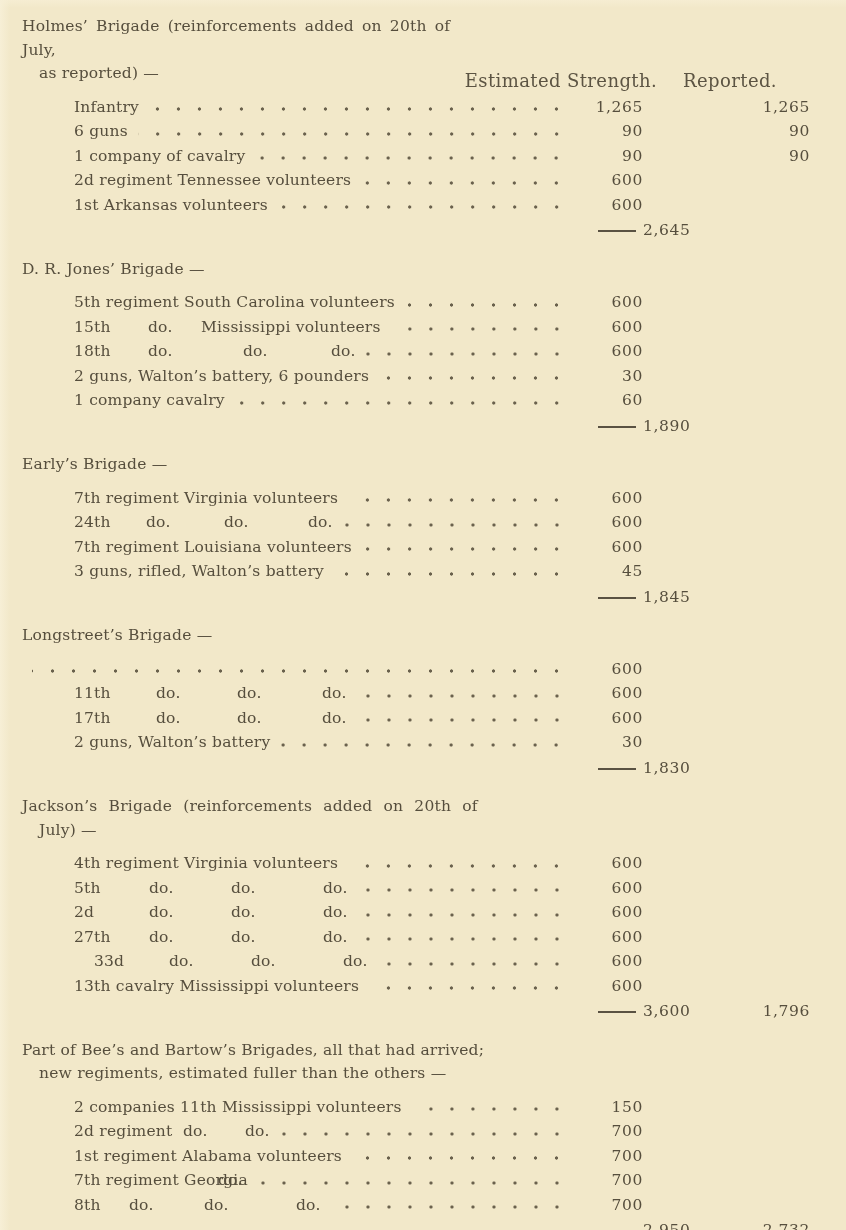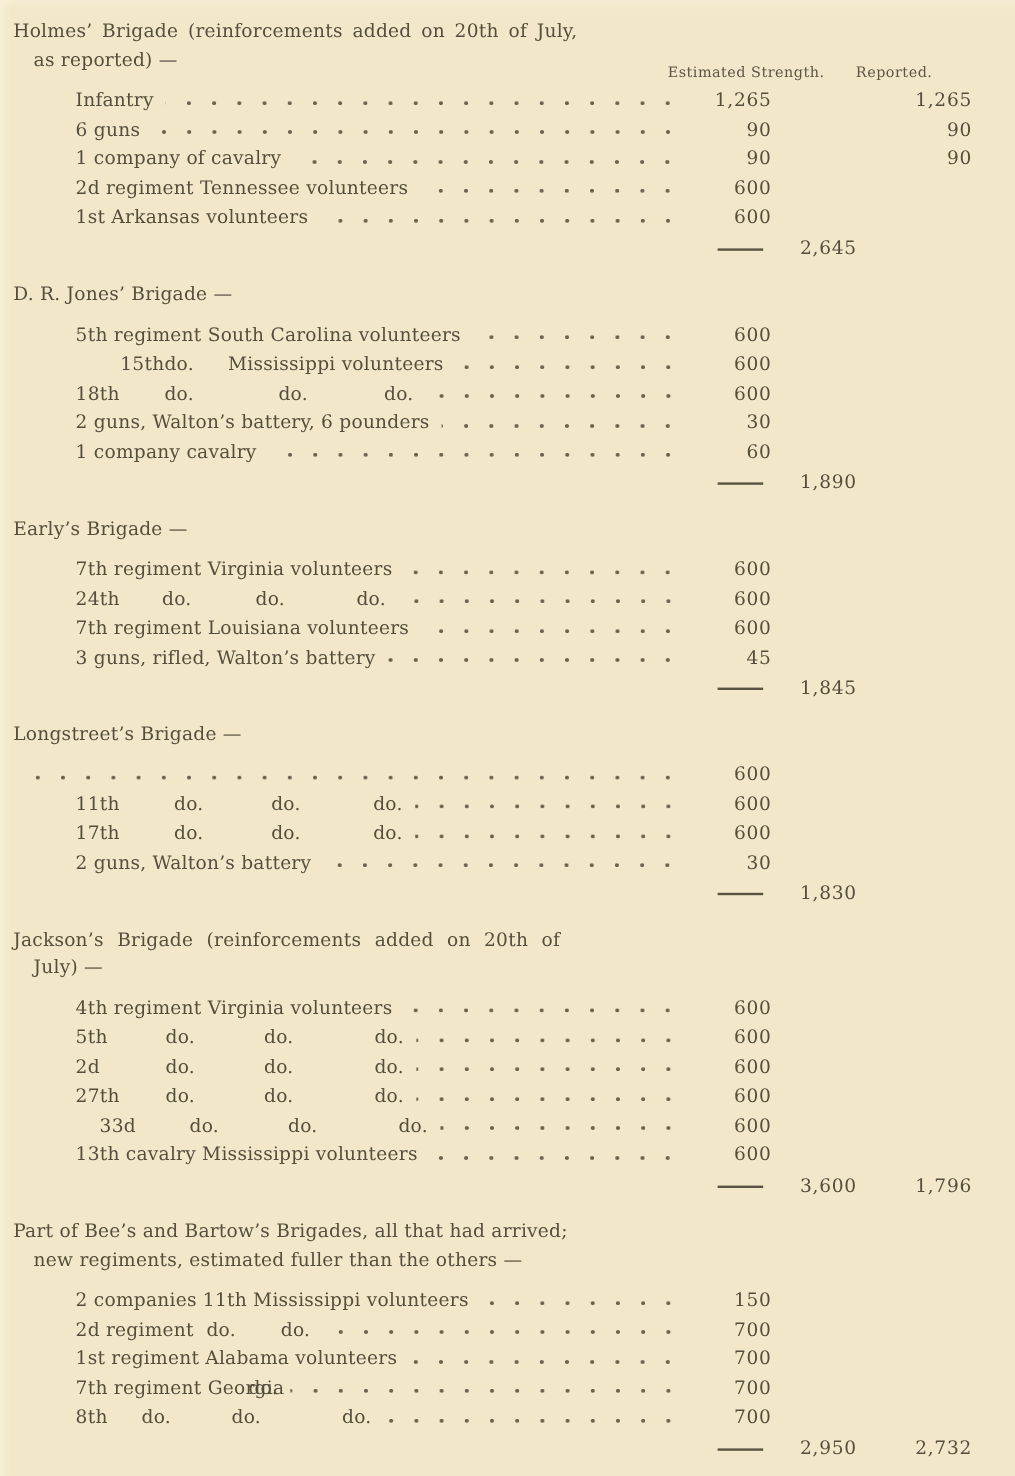--- a/index.html
+++ b/index.html
@@ -9,53 +9,53 @@
       linear-gradient(90deg, #f7efd6 0px, rgba(247,239,214,0) 10px),
       linear-gradient(180deg, #f6edd2 0px, rgba(246,237,210,0) 8px),
       #f2e8c9;
     font-family:"DejaVu Serif", serif;
     color:#564e3d;
   }
   .page{
     position:relative;
     width:846px;height:1034px;
     box-sizing:border-box;
-    padding:8px 0 0 11px;
+    padding:8px 0 0 22px;
     font-size:15.5px;
     letter-spacing:0.2px;
   }
   .section{margin-top:15px;}
   .section-0{margin-top:7px;}
   .title-block{display:flex;align-items:flex-end;}
   .title{line-height:23.5px;}
   .t-cont{padding-left:17px;}
   .section-0 .t-line:nth-child(1){word-spacing:3px;}
   .section-4 .t-line:nth-child(1){word-spacing:6px;}
   .col-headers{
     margin-left:auto;white-space:nowrap;
-    font-size:12px;letter-spacing:0.4px;
+    font-size:18px;letter-spacing:0.4px;
     color:#5c5443;
     transform:translateY(5px);
   }
   .est-h{margin-right:26px;}
   .rep-h{margin-right:69px;}
   .rows{margin-top:9px;}
   .row{display:flex;align-items:baseline;line-height:24.5px;white-space:nowrap;}
   .label{margin-left:52px;white-space:nowrap;}
   .part{display:inline-block;}
   .leader{
     flex:1 1 auto;align-self:stretch;
     margin:0 4px 0 10px;
     background-image:radial-gradient(circle, rgba(88,79,60,0.88) 1.35px, rgba(88,79,60,0) 1.9px);
     background-size:21px 6px;
     background-repeat:repeat-x;
     background-position:right 2px bottom 7px;
   }
   .est{width:70px;text-align:right;flex:0 0 auto;}
-  .sub{width:95px;text-align:right;box-sizing:border-box;padding-right:24px;flex:0 0 auto;}
+  .sub{width:95px;text-align:left;box-sizing:border-box;padding-right:24px;flex:0 0 auto;}
   .rep{width:108px;text-align:right;box-sizing:border-box;padding-right:36px;flex:0 0 auto;}
   .subtotal{margin-top:1px;}
   .fill{flex:1 1 auto;}
   .dash{
     display:inline-block;width:38px;height:2px;
     background:#5a5242;vertical-align:3px;margin-right:7px;
   }
   .num{letter-spacing:0.6px;}
 </style>
 </head>
@@ -123,21 +123,21 @@
         </div>
         <div class="rows">
           <div class="row">
             <span class="label"><span class="part">5th regiment South Carolina volunteers</span></span>
             <span class="leader"></span>
             <span class="est num">600</span>
             <span class="sub"></span>
             <span class="rep num"></span>
           </div>
           <div class="row">
-            <span class="label"><span class="part" style="width: 74px; text-align: right;">15th</span><span class="part" style="width: 53px;">do.</span><span class="part">Mississippi volunteers</span></span>
+            <span class="label"><span class="part" style="width: 74px;">15th</span><span class="part" style="width: 53px;">do.</span><span class="part">Mississippi volunteers</span></span>
             <span class="leader"></span>
             <span class="est num">600</span>
             <span class="sub"></span>
             <span class="rep num"></span>
           </div>
           <div class="row">
             <span class="label"><span class="part" style="width: 74px;">18th</span><span class="part" style="width: 95px;">do.</span><span class="part" style="width: 88px;">do.</span><span class="part">do.</span></span>
             <span class="leader"></span>
             <span class="est num">600</span>
             <span class="sub"></span>

